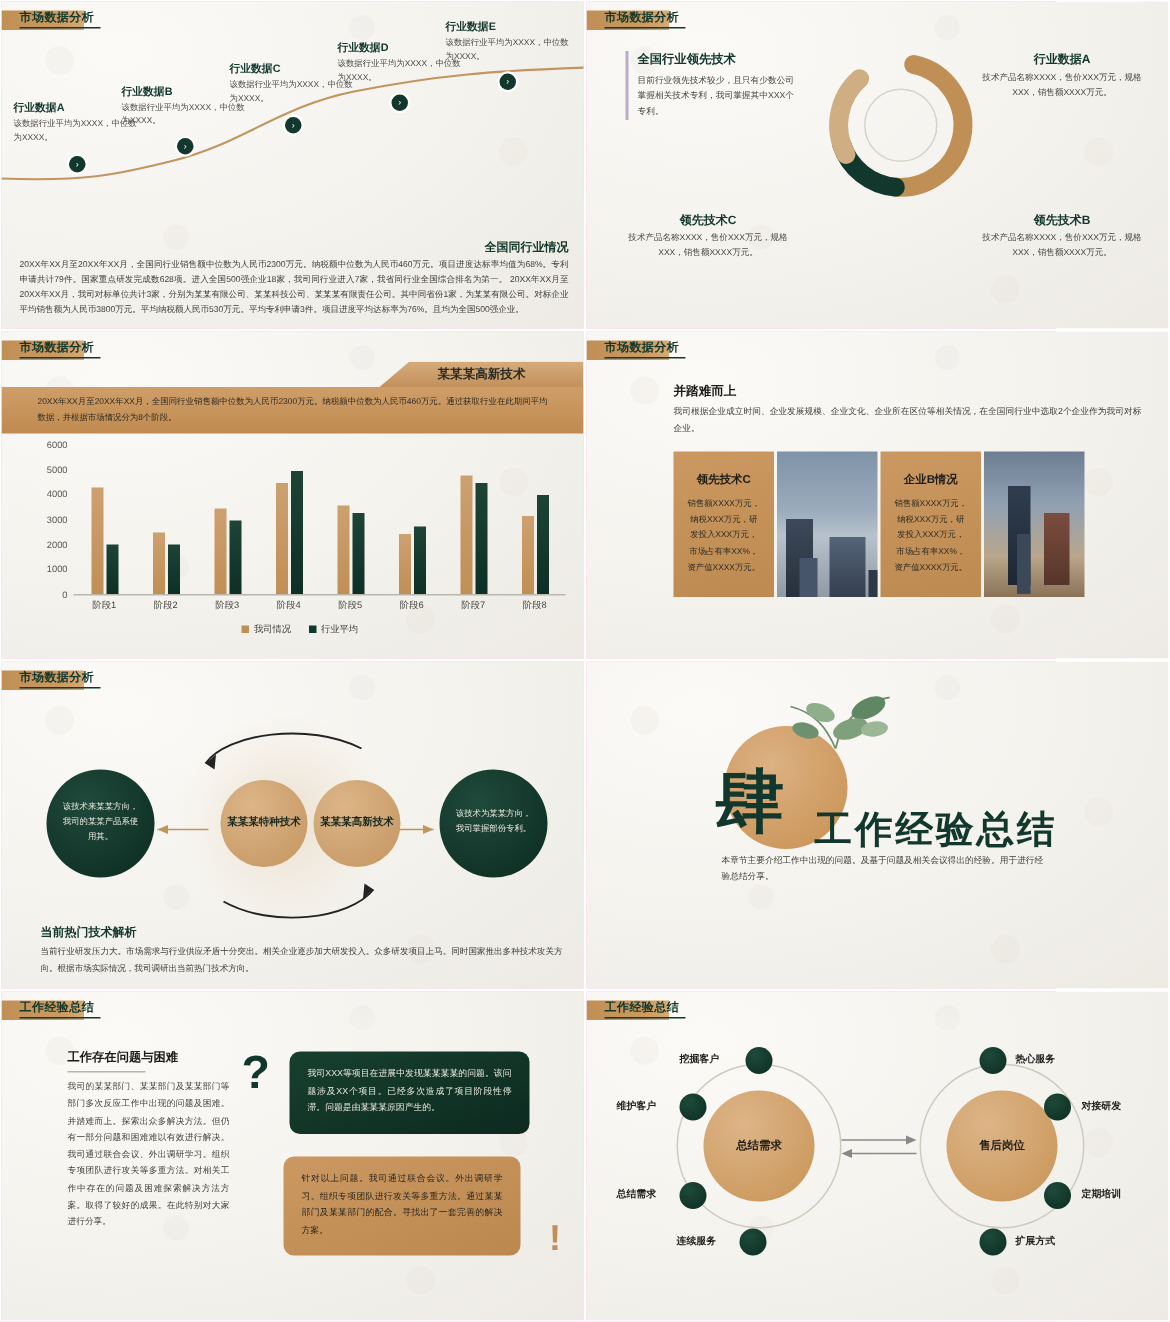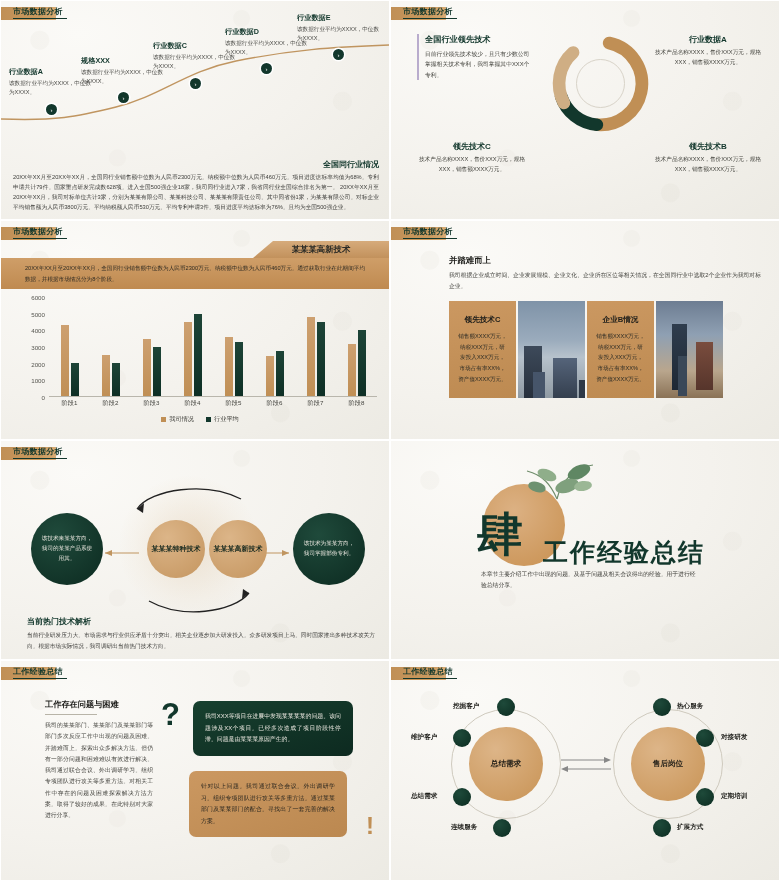--- a/index.html
+++ b/index.html
@@ -250,21 +250,21 @@
     <div class="node" style="left:117px; top:91px;">›</div>
     <div class="node" style="left:189px; top:77px;">›</div>
     <div class="node" style="left:260px; top:62px;">›</div>
     <div class="node" style="left:332px; top:48px;">›</div>
 
     <div class="tl-item" style="left:8px; top:66px;">
       <div class="t">行业数据A</div>
       <div class="d">该数据行业平均为XXXX，中位数为XXXX。</div>
     </div>
     <div class="tl-item" style="left:80px; top:55px;">
-      <div class="t">规格XXX</div>
+      <div class="t">行业数据B</div>
       <div class="d">该数据行业平均为XXXX，中位数为XXXX。</div>
     </div>
     <div class="tl-item" style="left:152px; top:40px;">
       <div class="t">行业数据C</div>
       <div class="d">该数据行业平均为XXXX，中位数为XXXX。</div>
     </div>
     <div class="tl-item" style="left:224px; top:26px;">
       <div class="t">行业数据D</div>
       <div class="d">该数据行业平均为XXXX，中位数为XXXX。</div>
     </div>

